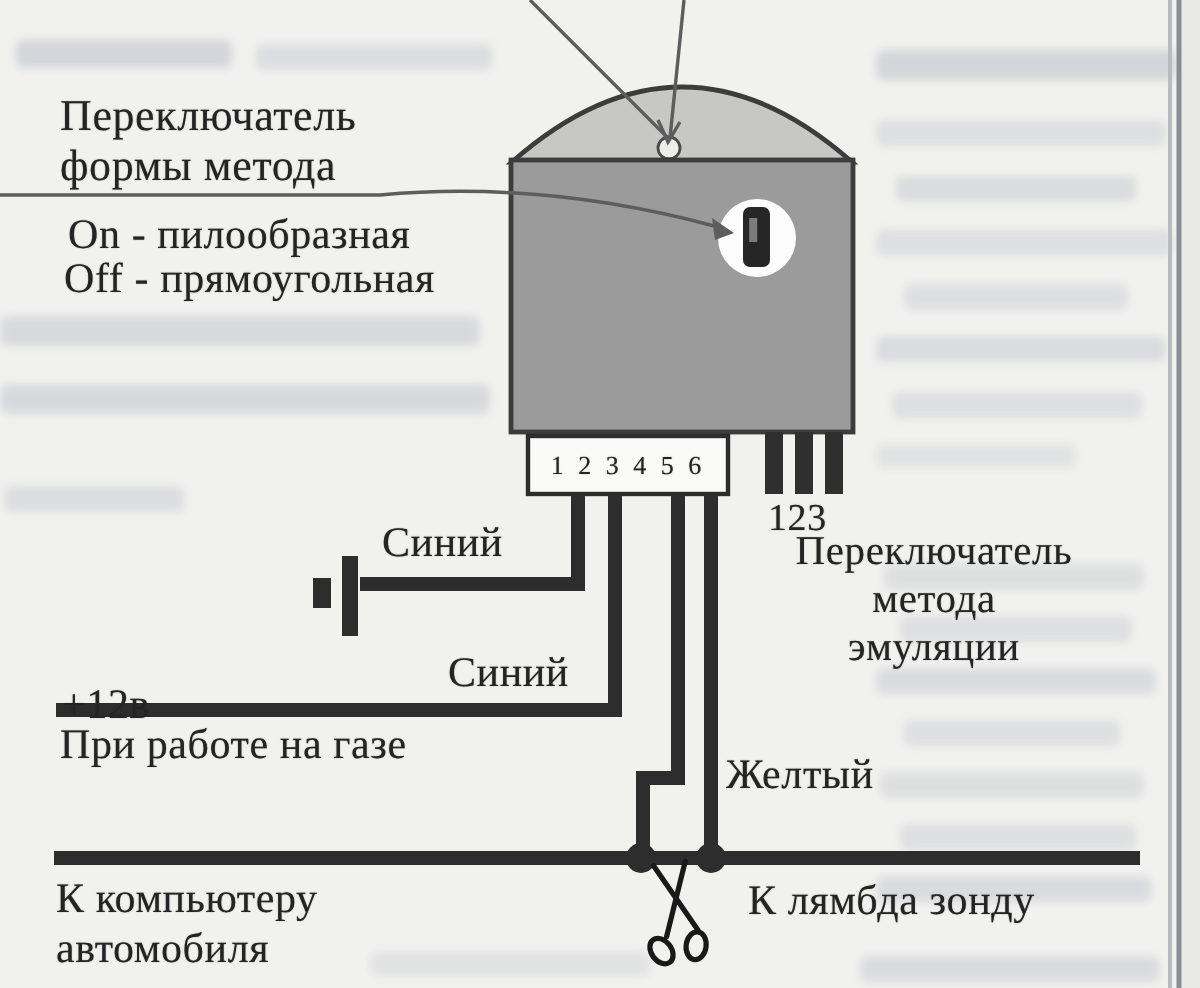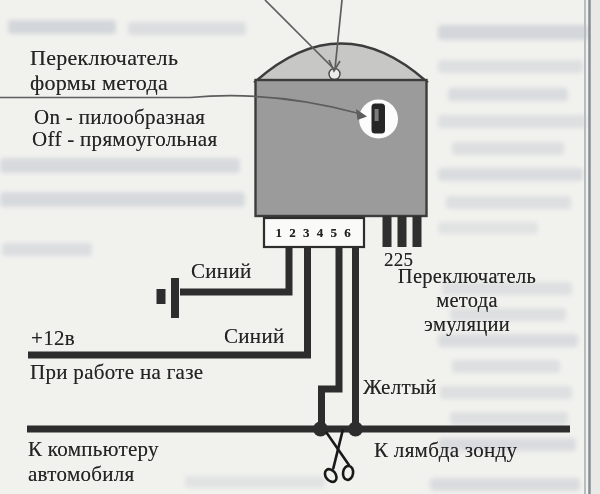--- a/index.html
+++ b/index.html
@@ -12,21 +12,21 @@
     position:relative;width:600px;height:494px;overflow:hidden;
     background:var(--page_bg);
     font-family:"Liberation Serif","DejaVu Serif",serif;
     color:var(--ink);
   }
   .lbl{position:absolute;z-index:3;font-size:21px;line-height:23px;white-space:nowrap;
        color:var(--ink);letter-spacing:.3px;text-shadow:0 0 .6px rgba(40,40,40,.55);}
   .bleed{position:absolute;z-index:1;background:#8f9aad;filter:blur(2px);border-radius:4px;}
   svg{position:absolute;left:0;top:0;z-index:2;}
   .pins{display:flex;align-items:center;justify-content:center;
-        font-size:13px;font-weight:bold;line-height:13px;letter-spacing:2px;}
+        font-size:13px;font-weight:normal;line-height:13px;letter-spacing:2px;}
   .emu{text-align:center;font-size:20.5px;line-height:24px;white-space:nowrap;}
 </style>
 </head>
 <body>
 
 <div id="canvas">
     <div class="bleed" style="left: 430px; top: 478px; width: 150px; height: 13px; opacity: 0.24;"></div>
     <div class="bleed" style="left: 185px; top: 476px; width: 140px; height: 12px; opacity: 0.16;"></div>
     <div class="bleed" style="left: 438px; top: 438px; width: 138px; height: 13px; opacity: 0.24;"></div>
     <div class="bleed" style="left: 450px; top: 412px; width: 118px; height: 13px; opacity: 0.2;"></div>
@@ -104,33 +104,33 @@
   </svg>
 
   <div class="lbl" style="left:30px;top:45px;font-size:22px;line-height:25px">
     <div>Переключатель</div>
     <div>формы метода</div>
   </div>
   <div class="lbl" style="left:34px;top:106px">On - пилообразная</div>
   <div class="lbl" style="left:32px;top:128px">Off - прямоугольная</div>
 
   <div class="lbl" style="left:191px;top:260px">Синий</div>
-  <div class="lbl" style="left:31px;top:327px">+12в</div>
+  <div class="lbl" style="left:31px;top:341px">+12в</div>
   <div class="lbl" style="left:30px;top:361px">При работе на газе</div>
   <div class="lbl" style="left:224px;top:325px">Синий</div>
   <div class="lbl" style="left:363px;top:376px">Желтый</div>
 
   <div class="lbl" style="left:28px;top:437px;line-height:25px">
     <div>К компьютеру</div>
     <div>автомобиля</div>
   </div>
   <div class="lbl" style="left:374px;top:439px">К лямбда зонду</div>
 
   <div class="lbl pins" style="left:264px;top:218px;width:100px;height:29px">1 2 3 4 5 6</div>
 
-  <div class="lbl" style="left:384px;top:248px;font-size:19px">225</div>
+  <div class="lbl" style="left:384px;top:248px;font-size:19px">123</div>
   <div class="lbl emu" style="left:380px;top:264px;width:174px">
     <div>Переключатель</div>
     <div>метода</div>
     <div>эмуляции</div>
   </div>
 
 </div>
 
 </body></html>

